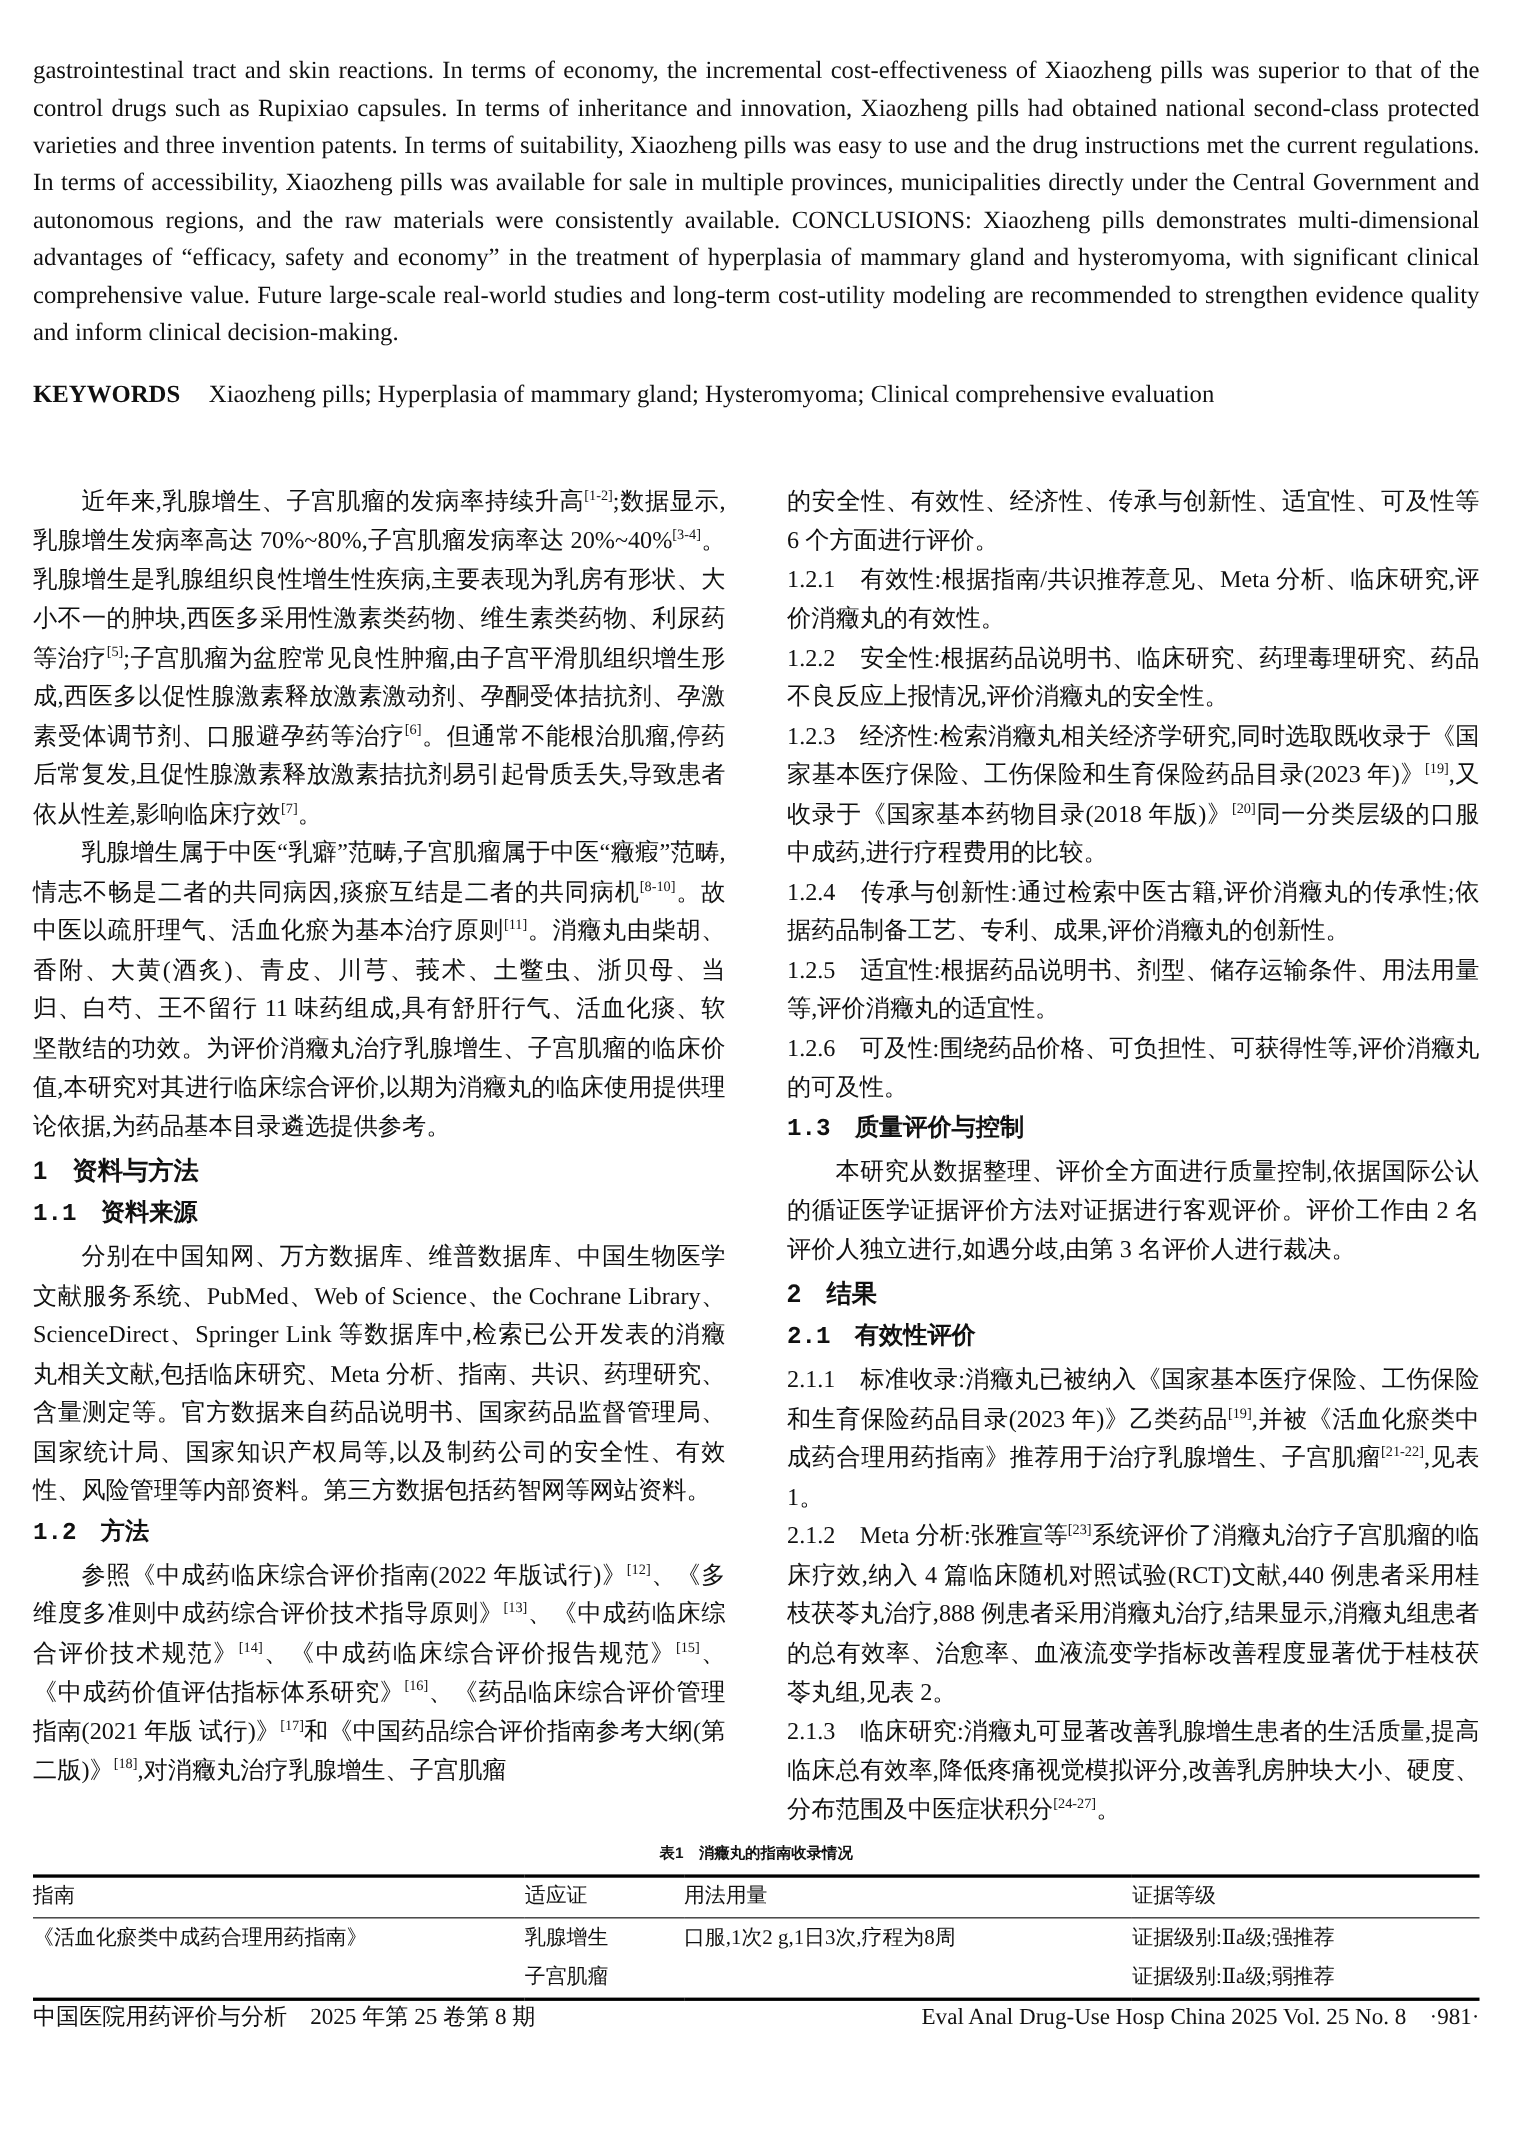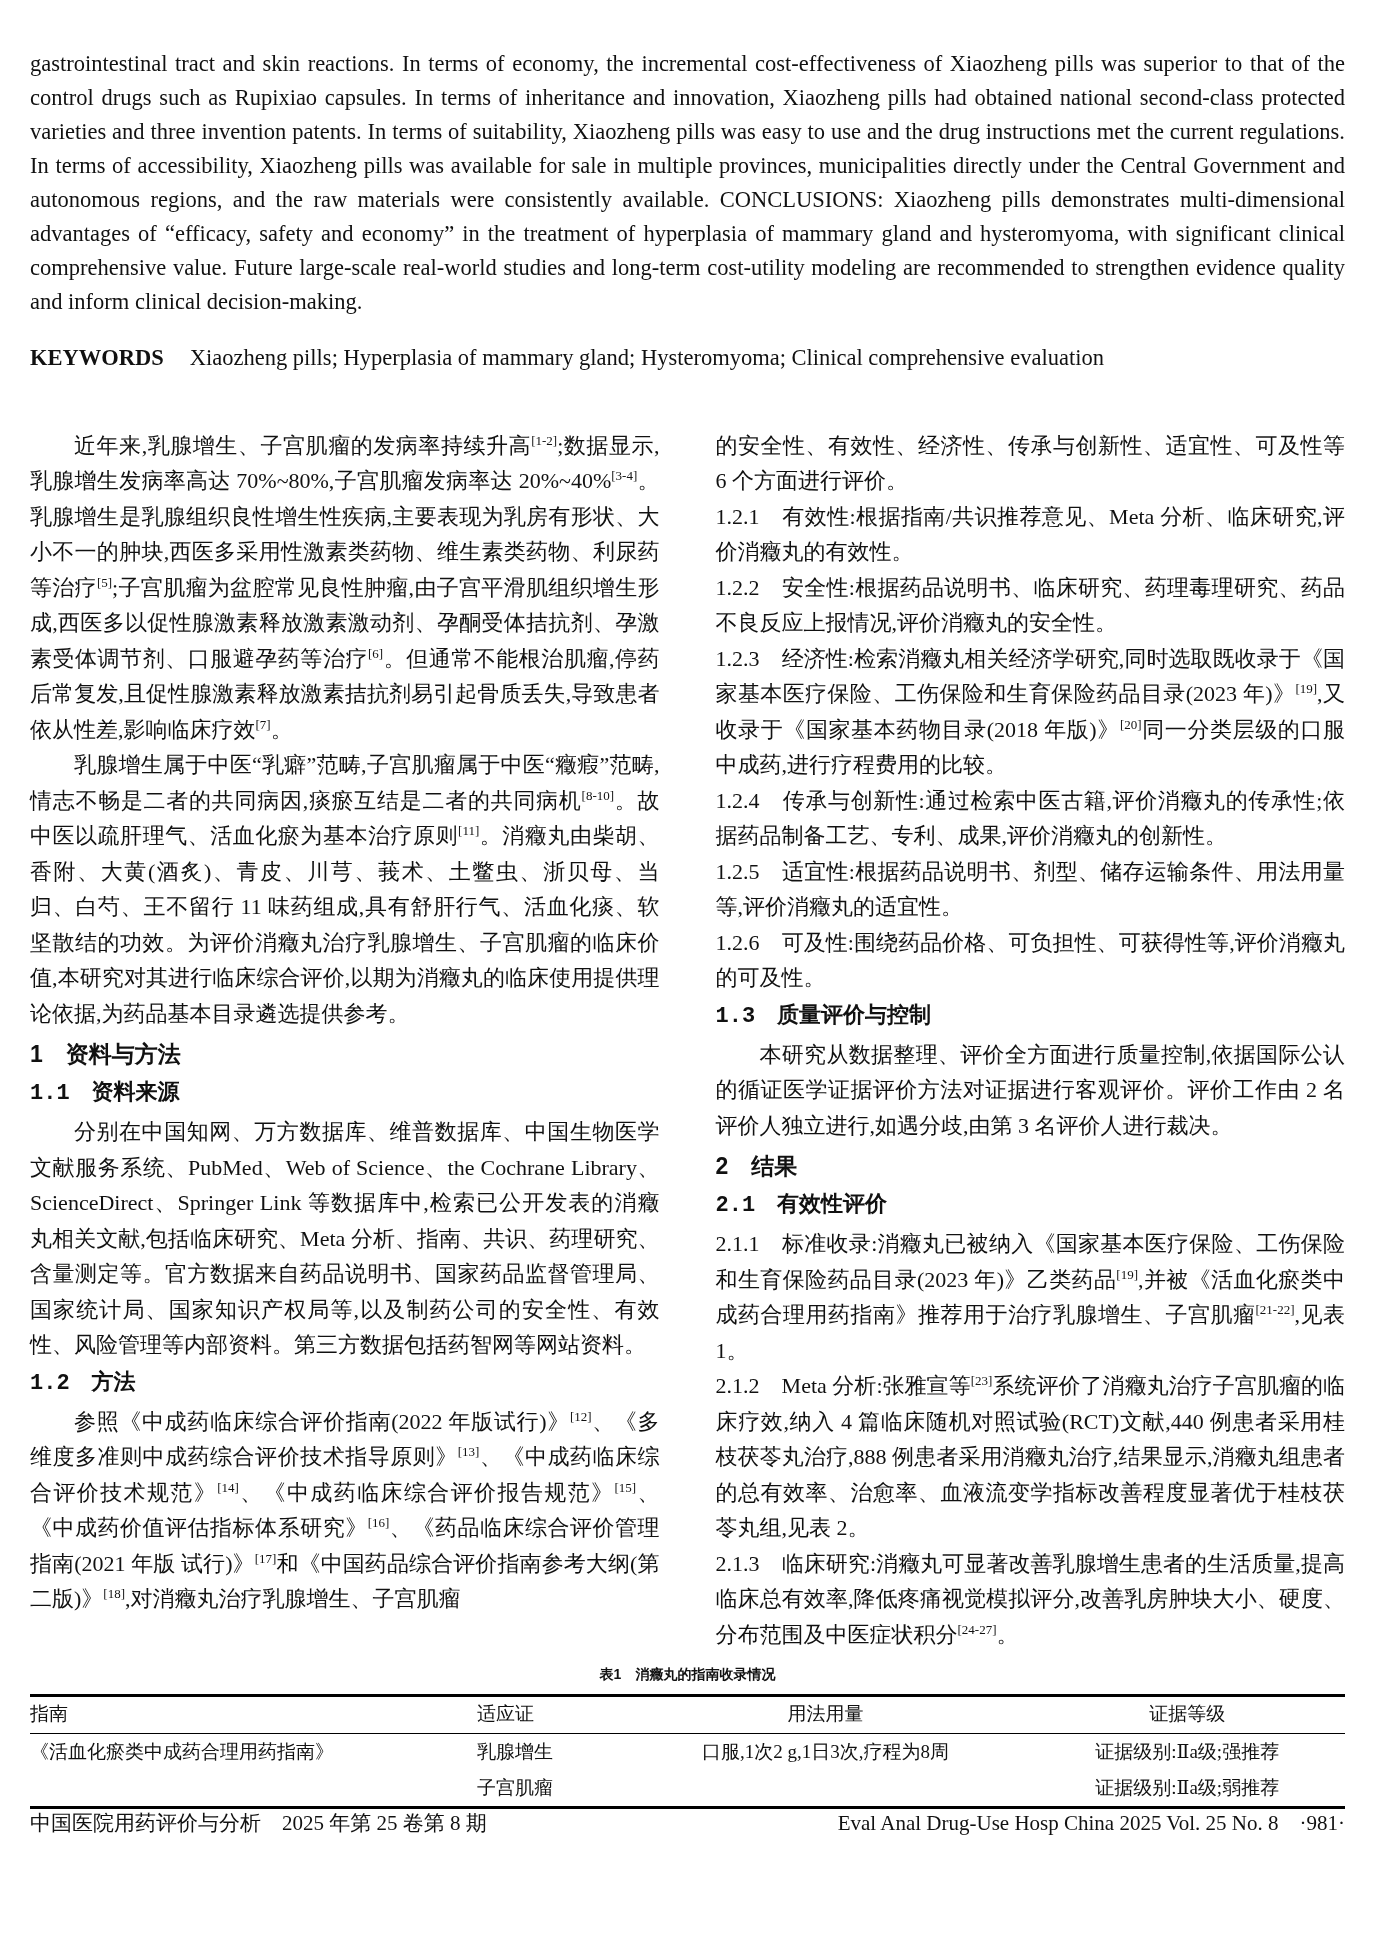--- a/index.html
+++ b/index.html
@@ -11,21 +11,21 @@
   .page{padding:24px 30px 0 30px;box-sizing:border-box;height:1476px;display:flex;flex-direction:column;}
   
   .abstract{
     font-size:22.5px;line-height:34px;text-align:justify;
     font-family:"Liberation Serif","DejaVu Serif",serif;
   }
   .kw-line{font-size:22.5px;line-height:34px;margin-top:0;}
   .kw-label{font-weight:700;}
   .kw-text{margin-left:26px;}
   
-  .columns{display:flex;gap:56px;margin-top:30px;}
+  .columns{display:flex;gap:56px;margin-top:40px;}
   .col{width:630px;font-size:22px;line-height:35.5px;text-align:justify;}
   .para{margin:0;}
   .para.indent{text-indent:2em;}
   .sec-h1{
     font-family:"Liberation Sans","DejaVu Sans",sans-serif;
     font-weight:700;font-size:23px;line-height:37px;margin:5px 0 3px;
     text-align:left;
   }
   .sec-h2{
     font-family:Liberation Mono, monospace;
@@ -43,21 +43,21 @@
     width:100%;border-collapse:collapse;
     border-top:3.5px solid #000;border-bottom:3.5px solid #000;
     font-size:19px;line-height:26px;
   }
   table.t1 th{
     font-weight:400;border-bottom:1.5px solid #000;
     padding:4px 0 6px 0;
   }
   table.t1 td{padding:5px 0 5px 0;vertical-align:top;}
   table.t1 .al{text-align:left;}
-  table.t1 .ac{text-align:center;}
+  table.t1 .ac{text-align:left;}
   
   .footer{
     margin-top:auto;margin-bottom:10px;
     display:flex;justify-content:space-between;align-items:center;
     font-size:21px;line-height:28px;
   }
 </style>
 </head>
 <body>
 

